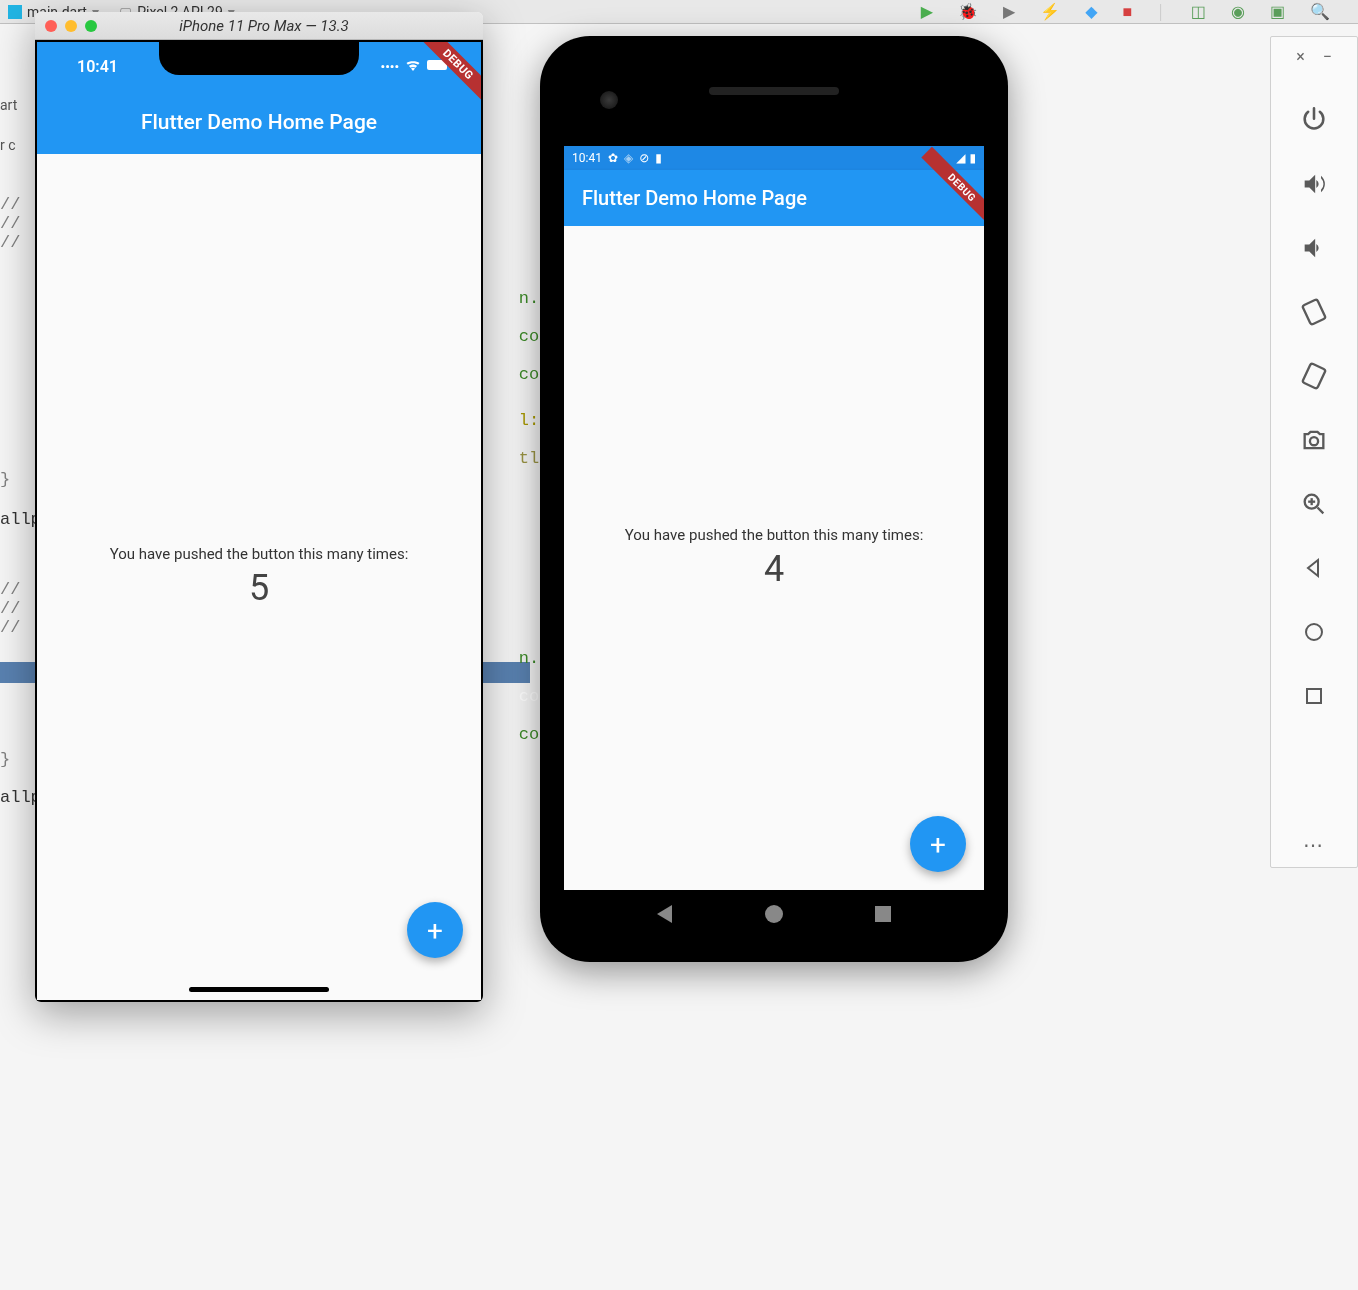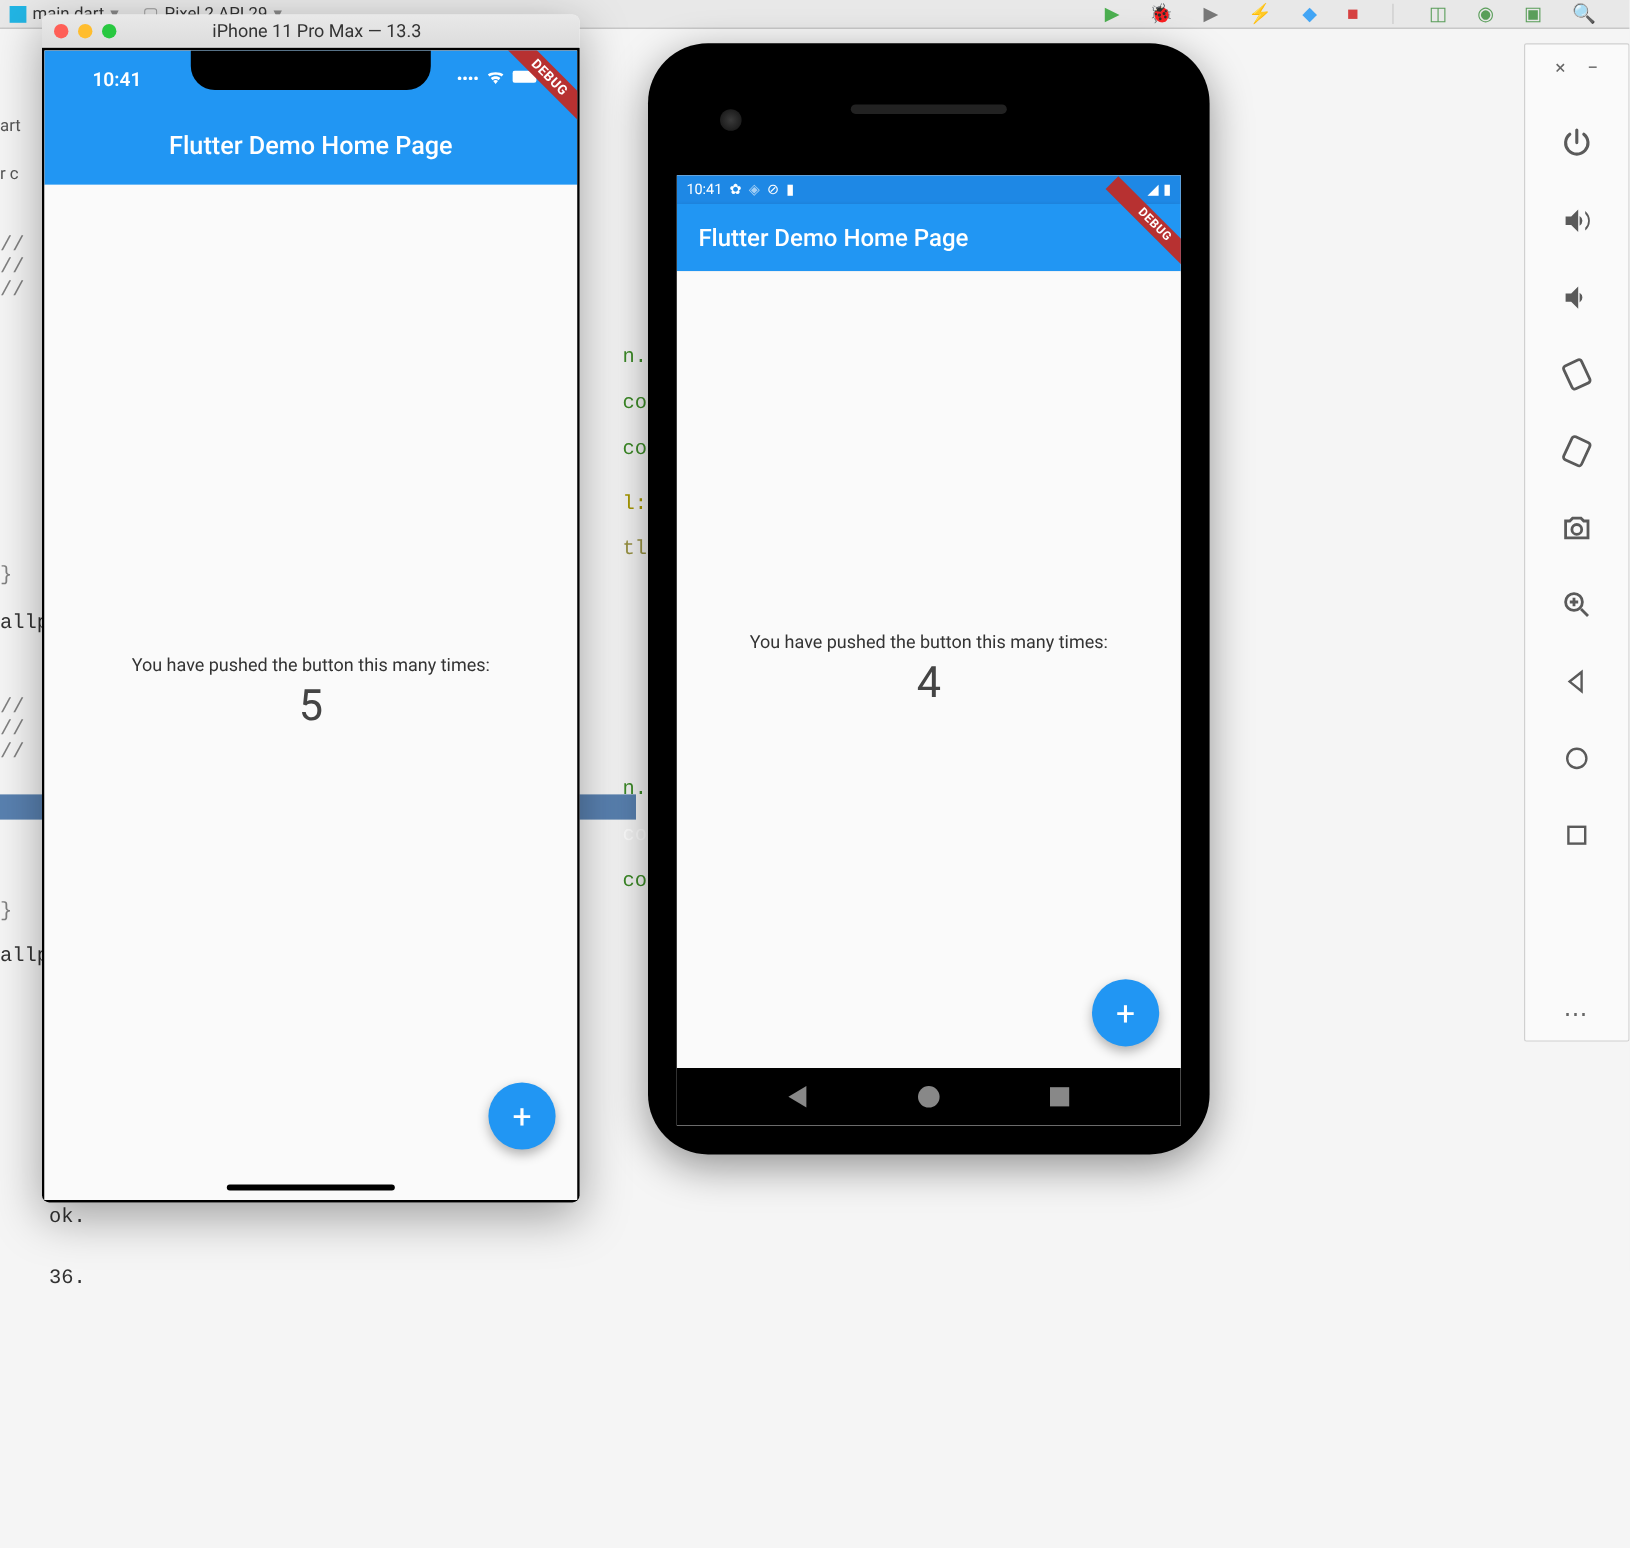--- a/index.html
+++ b/index.html
@@ -114,21 +114,21 @@
       gap: 8px;
       font-size: 15px;
       color: #333;
       border-bottom: 1px solid #b8b8b8;
     }
     .traffic-lights { display: flex; gap: 8px; }
     .tl { width: 12px; height: 12px; border-radius: 50%; }
     .tl.red { background: #ff5f57; }
     .tl.yellow { background: #ffbd2e; }
     .tl.green { background: #28c840; }
-    .mac-titlebar .title { flex: 1; text-align: center; padding-right: 50px; }
+    .mac-titlebar .title { flex: 1; text-align: center; padding-right: 50px; font-style: italic; }
     
     
     .iphone-frame {
       position: relative;
       width: 448px;
       height: 962px;
       background: #000;
       border-radius: 0 0 6px 6px;
       overflow: hidden;
     }
@@ -432,25 +432,20 @@
 //
 //</div>
   <div class="code-line-blue"></div>
   <div class="code-fragment" style="top:630px;left:478px">
     <span class="frag-green">n.com</span><br>
     <span style="color:#fff">com/r</span><br>
     <span class="frag-green">com/ne</span>
   </div>
   <div class="code-fragment f6">}</div>
   <div class="code-fragment f7" style="color:#333">allp</div>
-  <div class="code-fragment" style="top:900px;left:0;color:#333;line-height:1.5">
-    <span>r x8</span><br><br>
-    <span>ok.</span><br>
-    <span>36.</span>
-  </div>
 </div>
 
 <div class="sim-window">
   <div class="mac-titlebar">
     <div class="traffic-lights">
       <div class="tl red"></div>
       <div class="tl yellow"></div>
       <div class="tl green"></div>
     </div>
     <div class="title">iPhone 11 Pro Max — 13.3</div>

